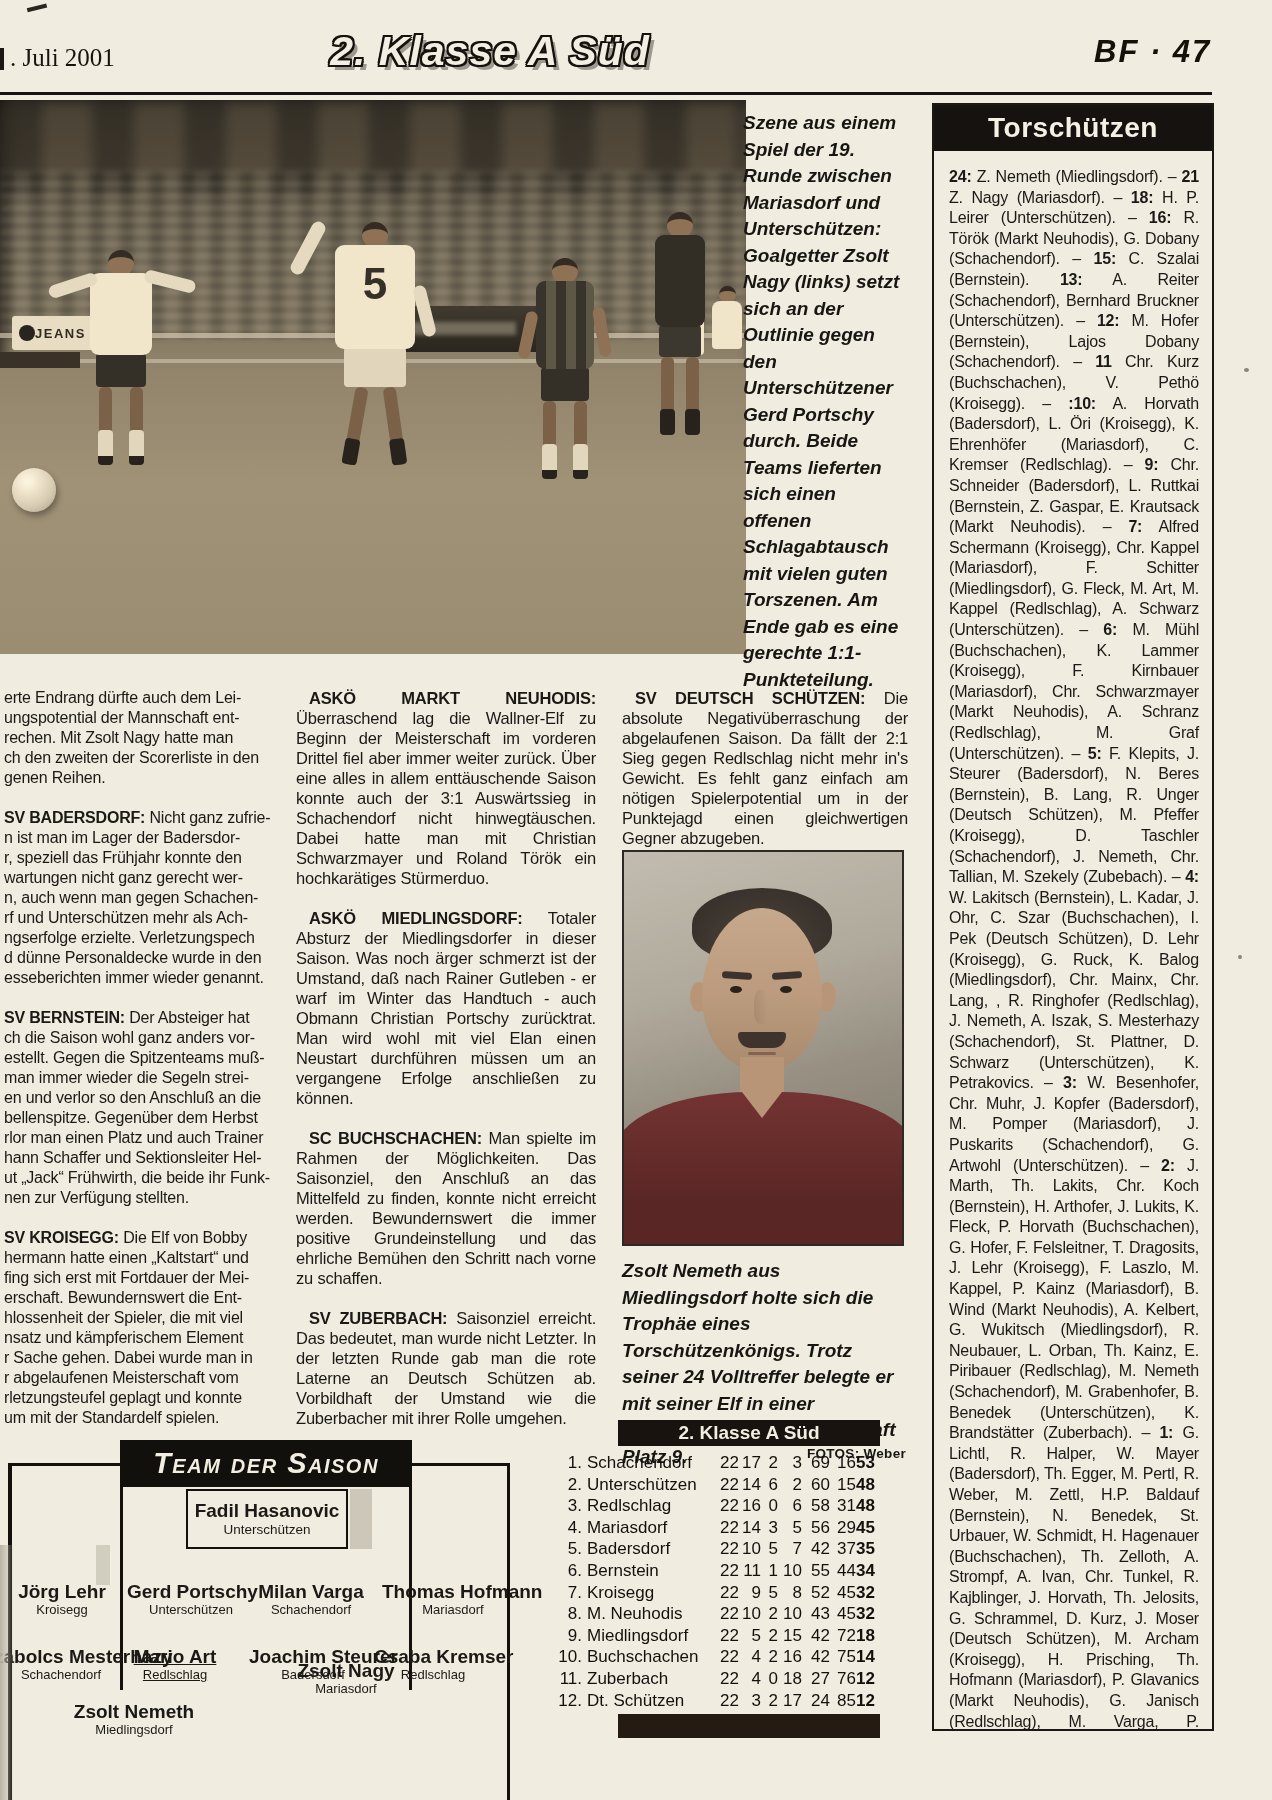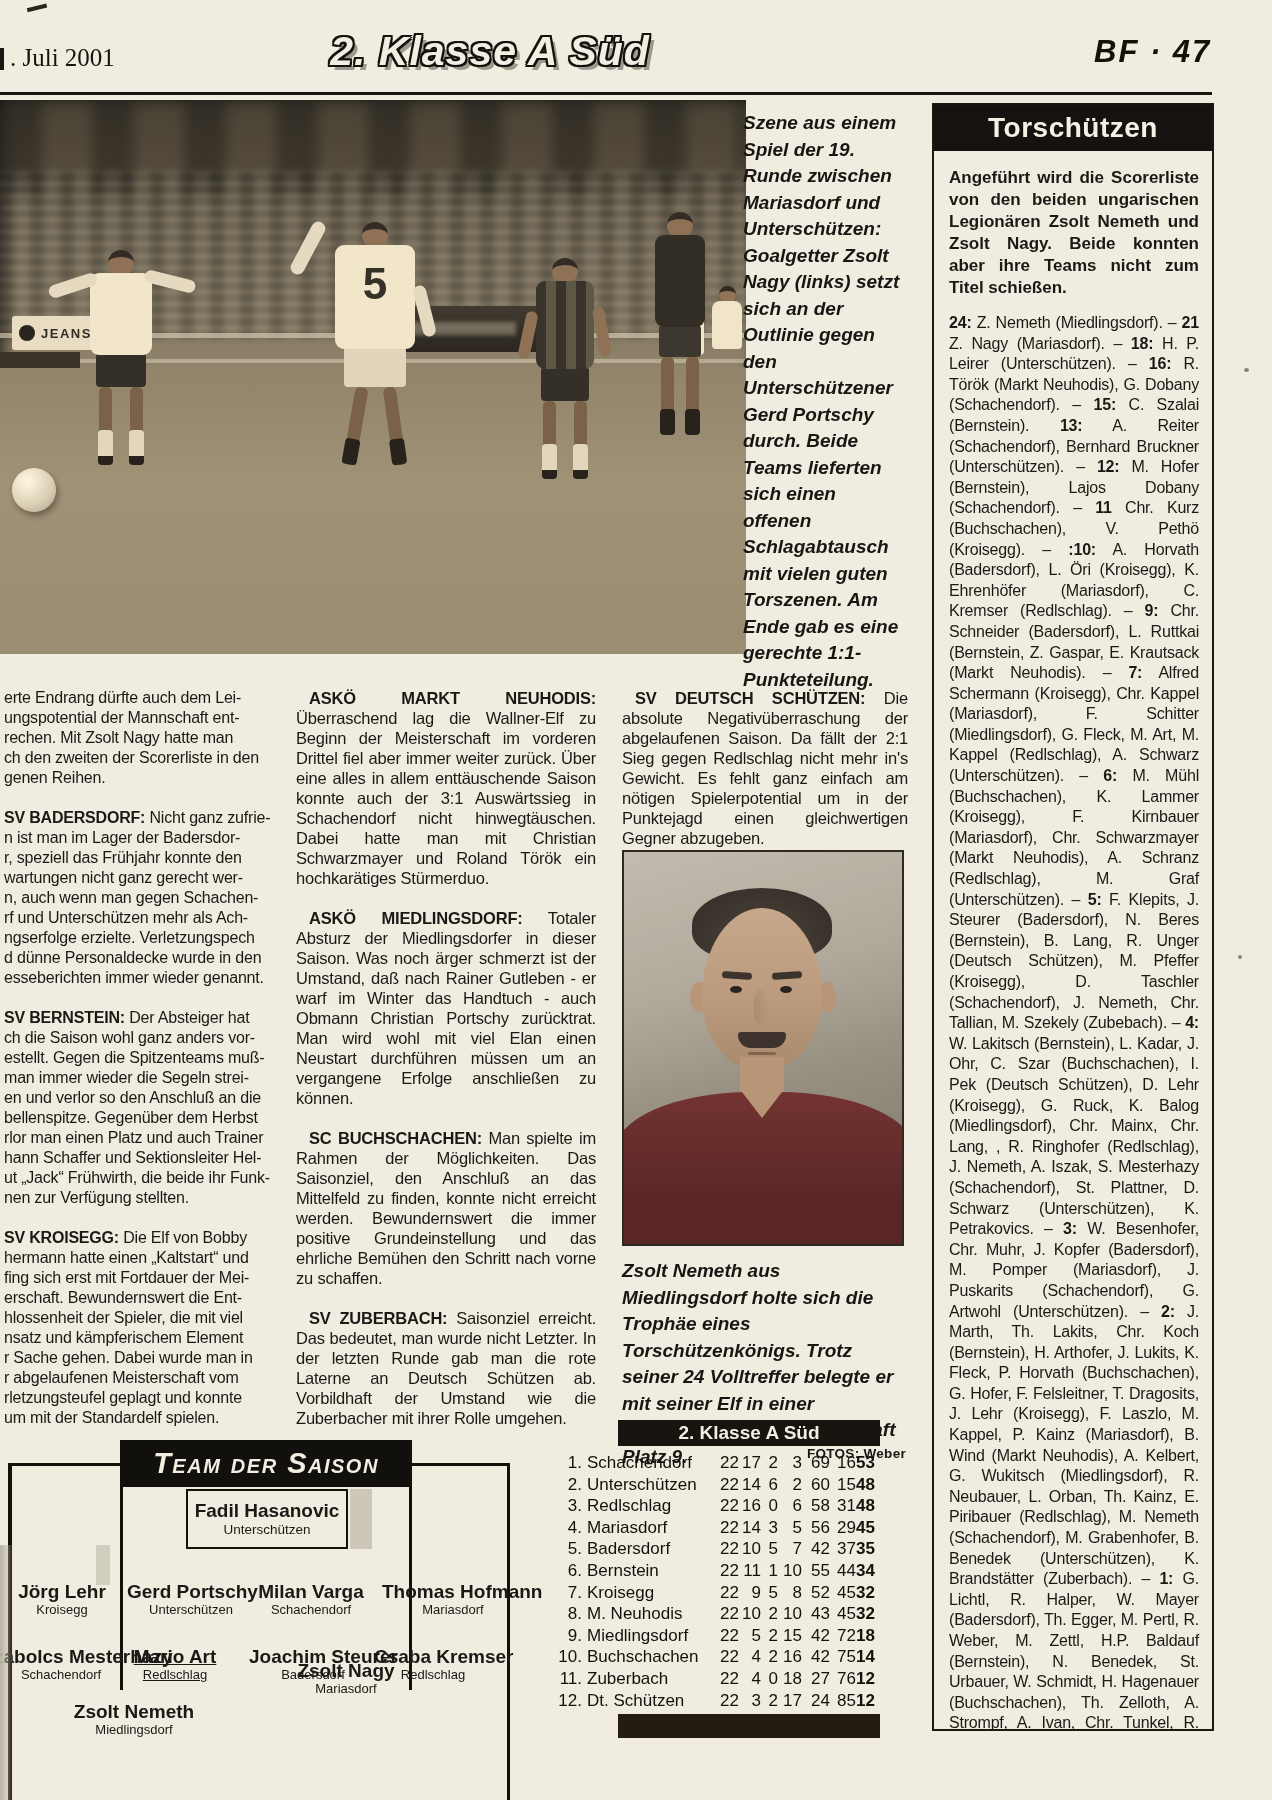--- a/index.html
+++ b/index.html
@@ -26,21 +26,21 @@
     box-shadow:inset 10px 0 14px -4px rgba(0,0,0,.55), inset 0 8px 12px -4px rgba(0,0,0,.45);}
   .ph-trees{position:absolute;left:0;top:0;width:100%;height:95px;
     background:repeating-linear-gradient(90deg,rgba(25,22,16,.55) 0 42px,rgba(60,52,38,.35) 42px 92px);filter:blur(6px);}
   .ph-crowd{position:absolute;left:0;top:72px;width:100%;height:165px;
     background:repeating-linear-gradient(0deg,rgba(0,0,0,.26) 0 6px,rgba(205,195,172,.22) 6px 12px),
       repeating-linear-gradient(90deg,rgba(0,0,0,.18) 0 14px,rgba(190,180,158,.15) 14px 30px);
     filter:blur(3px);}
   .ph-fence{position:absolute;left:0;top:233px;width:100%;height:5px;background:rgba(222,214,194,.6);}
   .ph-fence2{position:absolute;left:0;top:259px;width:100%;height:4px;background:rgba(222,214,194,.45);}
   .ph-banner-white{position:absolute;left:12px;top:216px;width:98px;height:34px;background:#ded8c6;
-    border-radius:3px;display:flex;align-items:center;gap:6px;padding:0 7px;}
+    border-radius:3px;display:flex;align-items:center;padding:0 7px;}
   .jeans-dot{width:16px;height:16px;border-radius:50%;background:#221e18;flex:0 0 auto;}
   .jeans-text{font-weight:700;font-size:13px;letter-spacing:1.5px;color:#2a251d;}
   .ph-banner-dark{position:absolute;left:388px;top:206px;width:150px;height:46px;border-radius:2px;
     background:linear-gradient(#3a342a,#241f18);}
   .ph-banner-dark .blob{position:absolute;left:15%;top:16px;width:70%;height:13px;background:rgba(225,215,195,.35);filter:blur(2px);}
   .ph-onier{position:absolute;left:-6px;top:252px;width:86px;height:100px;background:#332c22;color:#e8e2d2;
     font-weight:700;font-size:30px;letter-spacing:3px;line-height:44px;display:flex;flex-wrap:wrap;
     align-content:center;justify-content:center;overflow:hidden;}
   .ph-grass{position:absolute;left:0;top:268px;width:100%;height:286px;
     background:linear-gradient(180deg,#8b7f66,#9a8d72 40%,#95886c),
@@ -250,21 +250,20 @@
     </div>
 
     <div class="ball" data-name="football"></div>
   </div>
 
   <div class="capcol" data-name="photo-caption">Szene aus einem Spiel der 19. Runde zwischen Mariasdorf und Unterschützen: Goalgetter Zsolt Nagy (links) setzt sich an der Outlinie gegen den Unterschützener Gerd Portschy durch. Beide Teams lieferten sich einen offenen Schlagabtausch mit vielen guten Torszenen. Am Ende gab es eine gerechte 1:1-Punkteteilung.</div>
 
   <div class="tbox" data-name="torschuetzen-box">
     <div class="tbox-title" data-name="torschuetzen-title">Torschützen</div>
     <div class="tbody" data-name="torschuetzen-body">
-      <p class="tintro" data-name="torschuetzen-intro">Angeführt wird die Scorerliste von den beiden ungarischen Legionären Zsolt Nemeth und Zsolt Nagy. Beide konnten aber ihre Teams nicht zum Titel schießen.</p>
       <p class="tlist" data-name="torschuetzen-list"><span class="entry" data-name="scorer-entry"><span></span><b>24:</b> <span>Z. Nemeth (Miedlingsdorf).</span></span><span class="entry" data-name="scorer-entry"><span>– </span><b>21</b> <span>Z. Nagy (Mariasdorf).</span></span><span class="entry" data-name="scorer-entry"><span>– </span><b>18:</b> <span>H. P. Leirer (Unterschützen).</span></span><span class="entry" data-name="scorer-entry"><span>– </span><b>16:</b> <span>R. Török (Markt Neuhodis), G. Dobany (Schachendorf).</span></span><span class="entry" data-name="scorer-entry"><span>– </span><b>15:</b> <span>C. Szalai (Bernstein).</span></span><span class="entry" data-name="scorer-entry"><span></span><b>13:</b> <span>A. Reiter (Schachendorf), Bernhard Bruckner (Unterschützen).</span></span><span class="entry" data-name="scorer-entry"><span>– </span><b>12:</b> <span>M. Hofer (Bernstein), Lajos Dobany (Schachendorf).</span></span><span class="entry" data-name="scorer-entry"><span>– </span><b>11</b> <span>Chr. Kurz (Buchschachen), V. Pethö (Kroisegg).</span></span><span class="entry" data-name="scorer-entry"><span>– </span><b>:10:</b> <span>A. Horvath (Badersdorf), L. Öri (Kroisegg), K. Ehrenhöfer (Mariasdorf), C. Kremser (Redlschlag).</span></span><span class="entry" data-name="scorer-entry"><span>– </span><b>9:</b> <span>Chr. Schneider (Badersdorf), L. Ruttkai (Bernstein, Z. Gaspar, E. Krautsack (Markt Neuhodis).</span></span><span class="entry" data-name="scorer-entry"><span>– </span><b>7:</b> <span>Alfred Schermann (Kroisegg), Chr. Kappel (Mariasdorf), F. Schitter (Miedlingsdorf), G. Fleck, M. Art, M. Kappel (Redlschlag), A. Schwarz (Unterschützen).</span></span><span class="entry" data-name="scorer-entry"><span>– </span><b>6:</b> <span>M. Mühl (Buchschachen), K. Lammer (Kroisegg), F. Kirnbauer (Mariasdorf), Chr. Schwarzmayer (Markt Neuhodis), A. Schranz (Redlschlag), M. Graf (Unterschützen).</span></span><span class="entry" data-name="scorer-entry"><span>– </span><b>5:</b> <span>F. Klepits, J. Steurer (Badersdorf), N. Beres (Bernstein), B. Lang, R. Unger (Deutsch Schützen), M. Pfeffer (Kroisegg), D. Taschler (Schachendorf), J. Nemeth, Chr. Tallian, M. Szekely (Zubebach).</span></span><span class="entry" data-name="scorer-entry"><span>– </span><b>4:</b> <span>W. Lakitsch (Bernstein), L. Kadar, J. Ohr, C. Szar (Buchschachen), I. Pek (Deutsch Schützen), D. Lehr (Kroisegg), G. Ruck, K. Balog (Miedlingsdorf), Chr. Mainx, Chr. Lang, , R. Ringhofer (Redlschlag), J. Nemeth, A. Iszak, S. Mesterhazy (Schachendorf), St. Plattner, D. Schwarz (Unterschützen), K. Petrakovics.</span></span><span class="entry" data-name="scorer-entry"><span>– </span><b>3:</b> <span>W. Besenhofer, Chr. Muhr, J. Kopfer (Badersdorf), M. Pomper (Mariasdorf), J. Puskarits (Schachendorf), G. Artwohl (Unterschützen).</span></span><span class="entry" data-name="scorer-entry"><span>– </span><b>2:</b> <span>J. Marth, Th. Lakits, Chr. Koch (Bernstein), H. Arthofer, J. Lukits, K. Fleck, P. Horvath (Buchschachen), G. Hofer, F. Felsleitner, T. Dragosits, J. Lehr (Kroisegg), F. Laszlo, M. Kappel, P. Kainz (Mariasdorf), B. Wind (Markt Neuhodis), A. Kelbert, G. Wukitsch (Miedlingsdorf), R. Neubauer, L. Orban, Th. Kainz, E. Piribauer (Redlschlag), M. Nemeth (Schachendorf), M. Grabenhofer, B. Benedek (Unterschützen), K. Brandstätter (Zuberbach).</span></span><span class="entry" data-name="scorer-entry"><span>– </span><b>1:</b> <span>G. Lichtl, R. Halper, W. Mayer (Badersdorf), Th. Egger, M. Pertl, R. Weber, M. Zettl, H.P. Baldauf (Bernstein), N. Benedek, St. Urbauer, W. Schmidt, H. Hagenauer (Buchschachen), Th. Zelloth, A. Strompf, A. Ivan, Chr. Tunkel, R. Kajblinger, J. Horvath, Th. Jelosits, G. Schrammel, D. Kurz, J. Moser (Deutsch Schützen), M. Archam (Kroisegg), H. Prisching, Th. Hofmann (Mariasdorf), P. Glavanics (Markt Neuhodis), G. Janisch (Redlschlag), M. Varga, P. Pratscher (Schachendorf), K. Benedek), H. Ringbauer, Chr. Rudolits, J. Kristaloczy (Zuberbach).</span></span></p>
     </div>
   </div>
 
   <div class="col1" data-name="article-column-1">
       <div class="cl" data-name="article-line"><b></b><span>erte Endrang dürfte auch dem Lei-</span></div>
       <div class="cl" data-name="article-line"><b></b><span>ungspotential der Mannschaft ent-</span></div>
       <div class="cl" data-name="article-line"><b></b><span>rechen. Mit Zsolt Nagy hatte man</span></div>
       <div class="cl" data-name="article-line"><b></b><span>ch den zweiten der Scorerliste in den</span></div>
       <div class="cl" data-name="article-line"><b></b><span>genen Reihen.</span></div>

